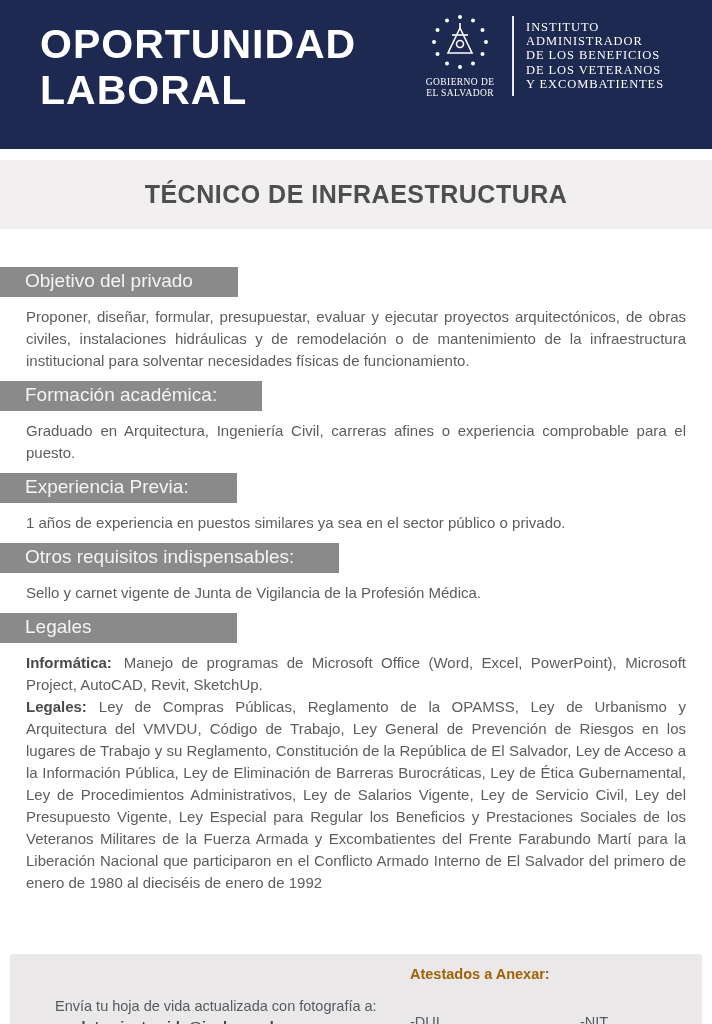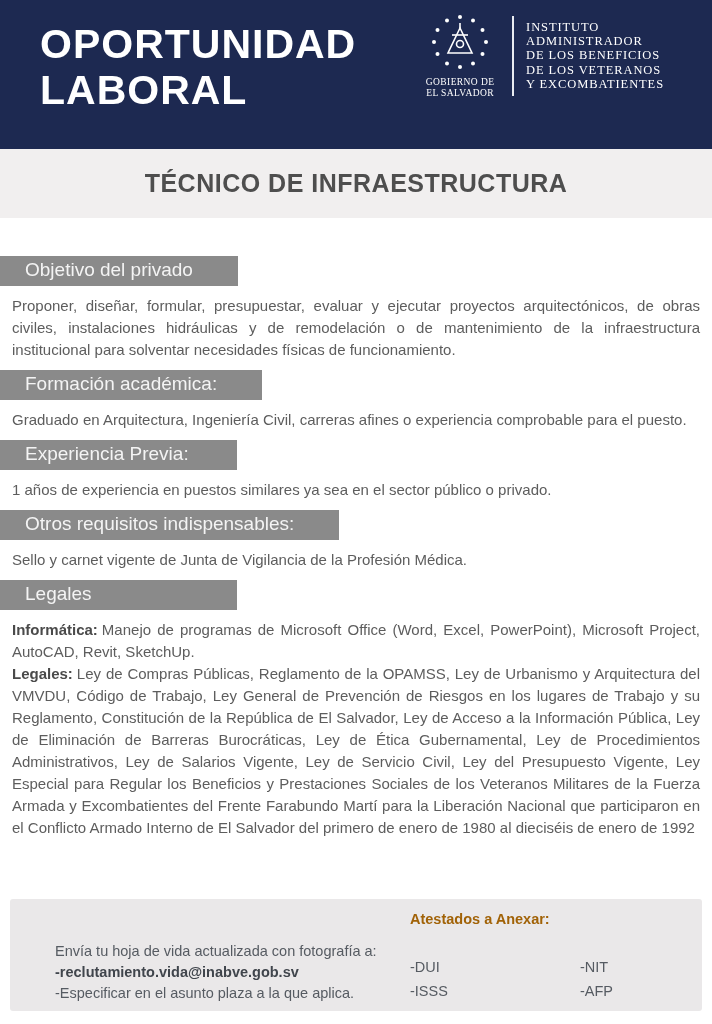--- a/index.html
+++ b/index.html
@@ -14,32 +14,32 @@
   .logo { position:absolute; right:48px; top:13px; display:flex; align-items:center; }
   .seal { width:88px; display:flex; flex-direction:column; align-items:center; }
   .gov-label { margin-top:2px; text-align:center; color:#ffffff;
                font-family:"Liberation Serif", serif; font-size:9.5px;
                line-height:10.5px; letter-spacing:.4px; }
   .logo-divider { width:2px; height:80px; background:#e9ecf2; margin:0 12px 0 8px; }
   .inst { color:#ffffff; font-family:"Liberation Serif", serif; font-size:12.5px;
           line-height:14.2px; letter-spacing:.9px; }
 
   
-  .title-band { margin-top:0; height:69px; background:#f1efef;
+  .title-band { margin-top:11px; height:69px; background:#f1efef;
                 display:flex; align-items:center; justify-content:center; }
   .title-band h1 { font-size:25px; font-weight:bold; color:#4e4e4e; letter-spacing:.5px; }
 
   
   main { padding-top:38px; }
   .section-bar { display:inline-block; min-width:237px; background:#8a8a8a;
                  color:#f4f4f4; font-size:19px; padding:3px 45px 5px 25px; }
   .section p, .section .para { font-size:15px; color:#5d5d5d; line-height:22px;
-                 text-align:justify; padding:0 12px; margin:9px 0 9px; }
+                 text-align:justify; padding:0 26px; margin:9px 0 9px; }
   .section .para p { padding:0; margin:0; }
-  .lead { font-weight:bold; color:#4a4a4a; margin-right:4px; }
+  .lead { font-weight:bold; color:#4a4a4a; margin-right:12px; }
 
   
   .footer-box { margin:60px 10px 0; height:112px; background:#eae8e9;
                 border-radius:3px; display:flex; font-size:14.5px; color:#565b62; }
   .f-left { width:400px; padding:42px 0 0 45px; line-height:21px; }
   .f-left .email { font-weight:bold; color:#40454c; }
   .f-right { flex:1; padding-top:12px; }
   .f-title { font-weight:bold; color:#a16207; }
   .f-cols { display:flex; margin-top:28px; }
   .f-col1 { width:170px; line-height:24px; }

